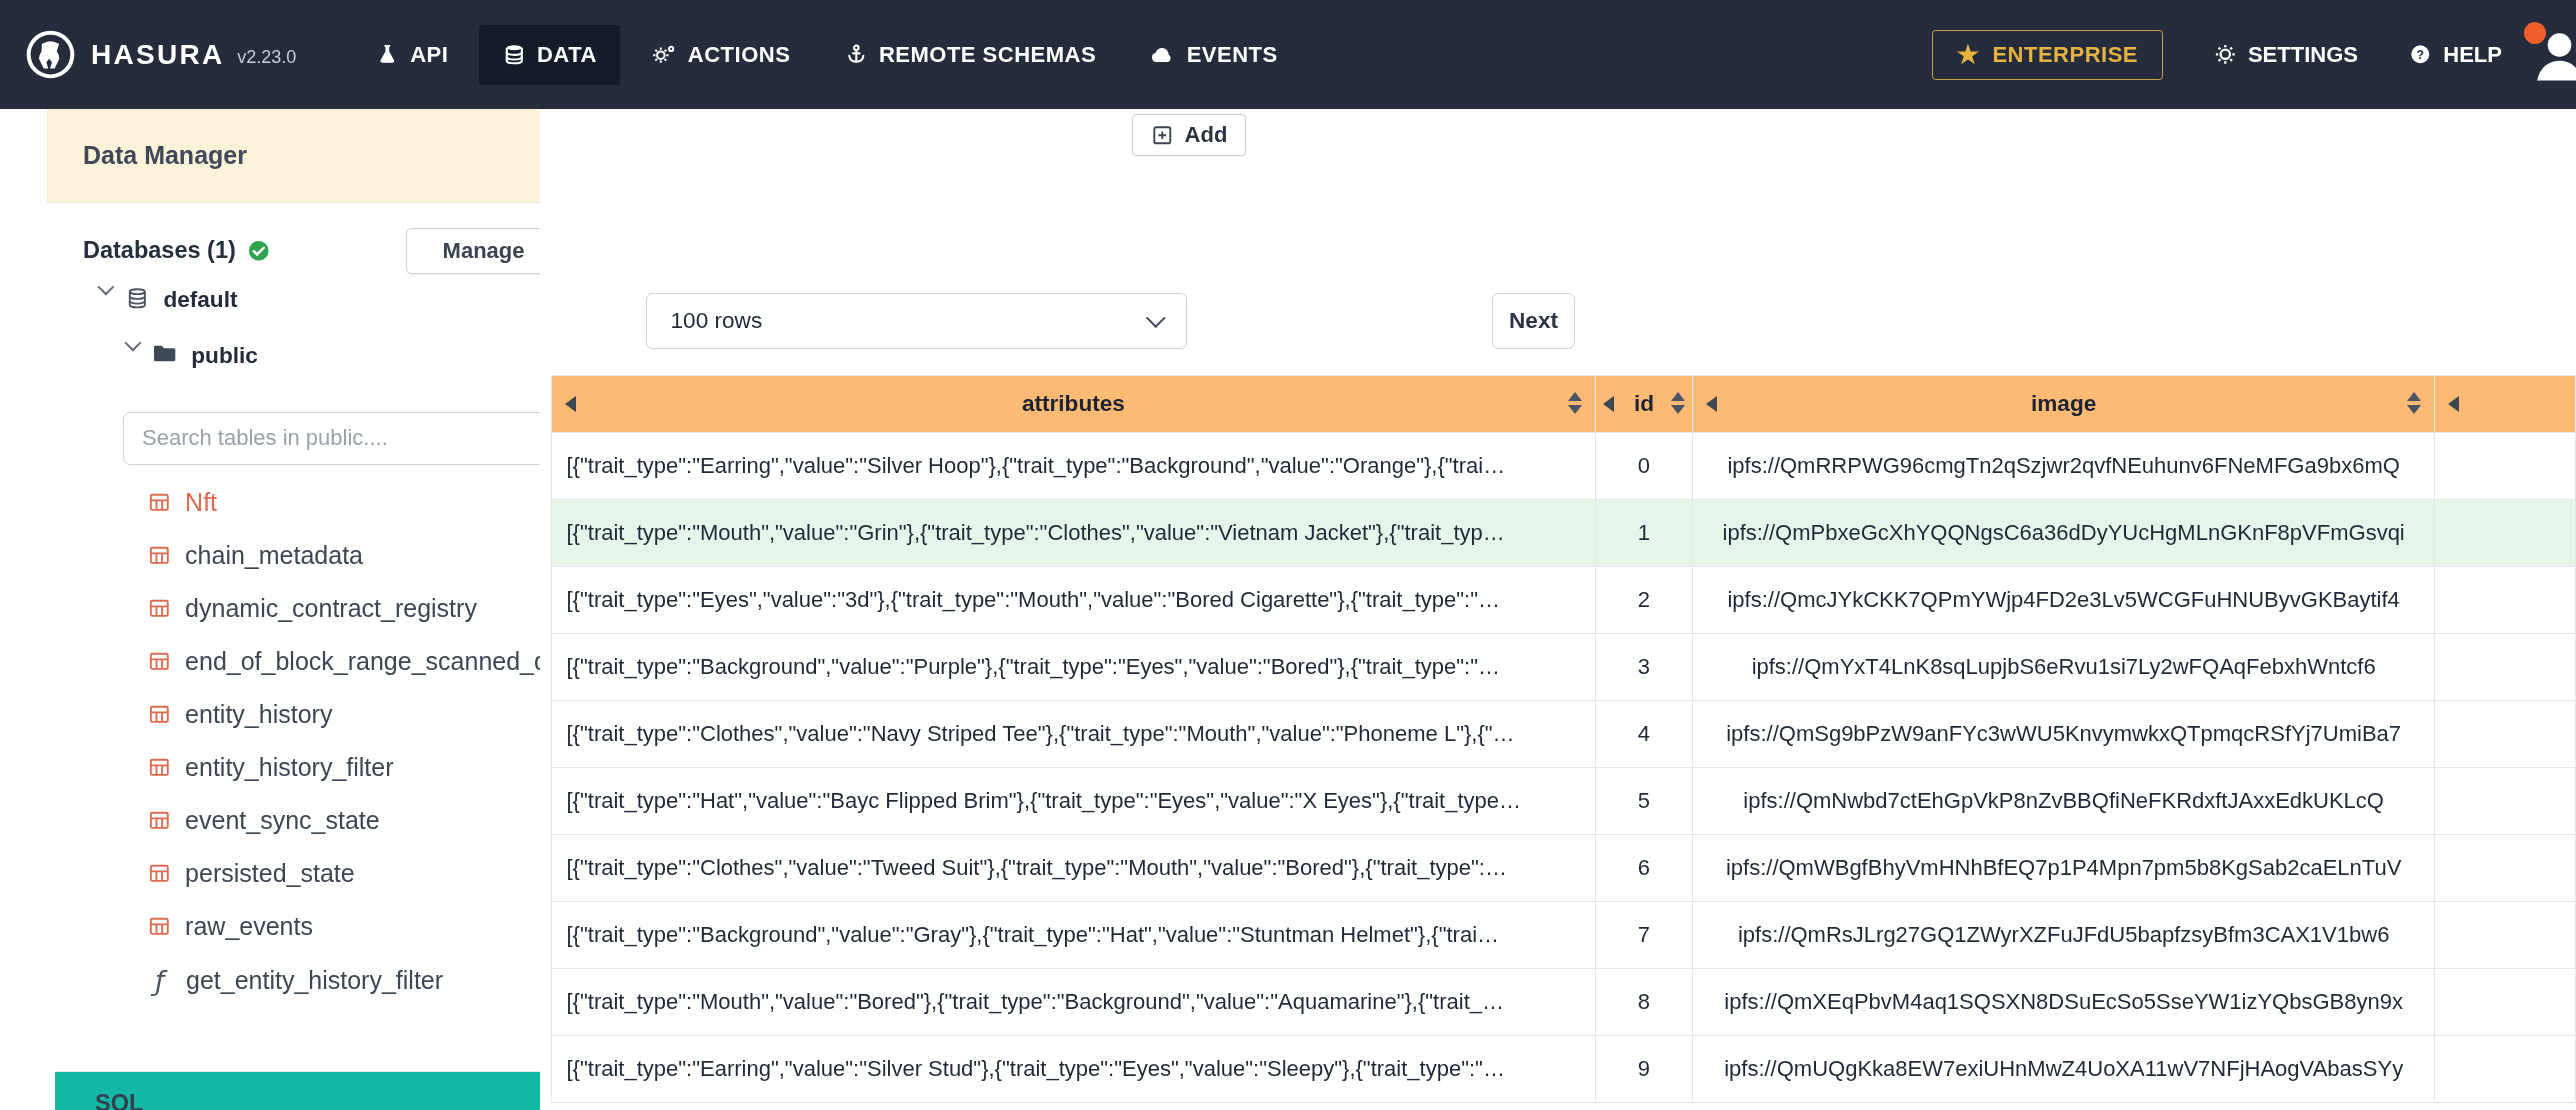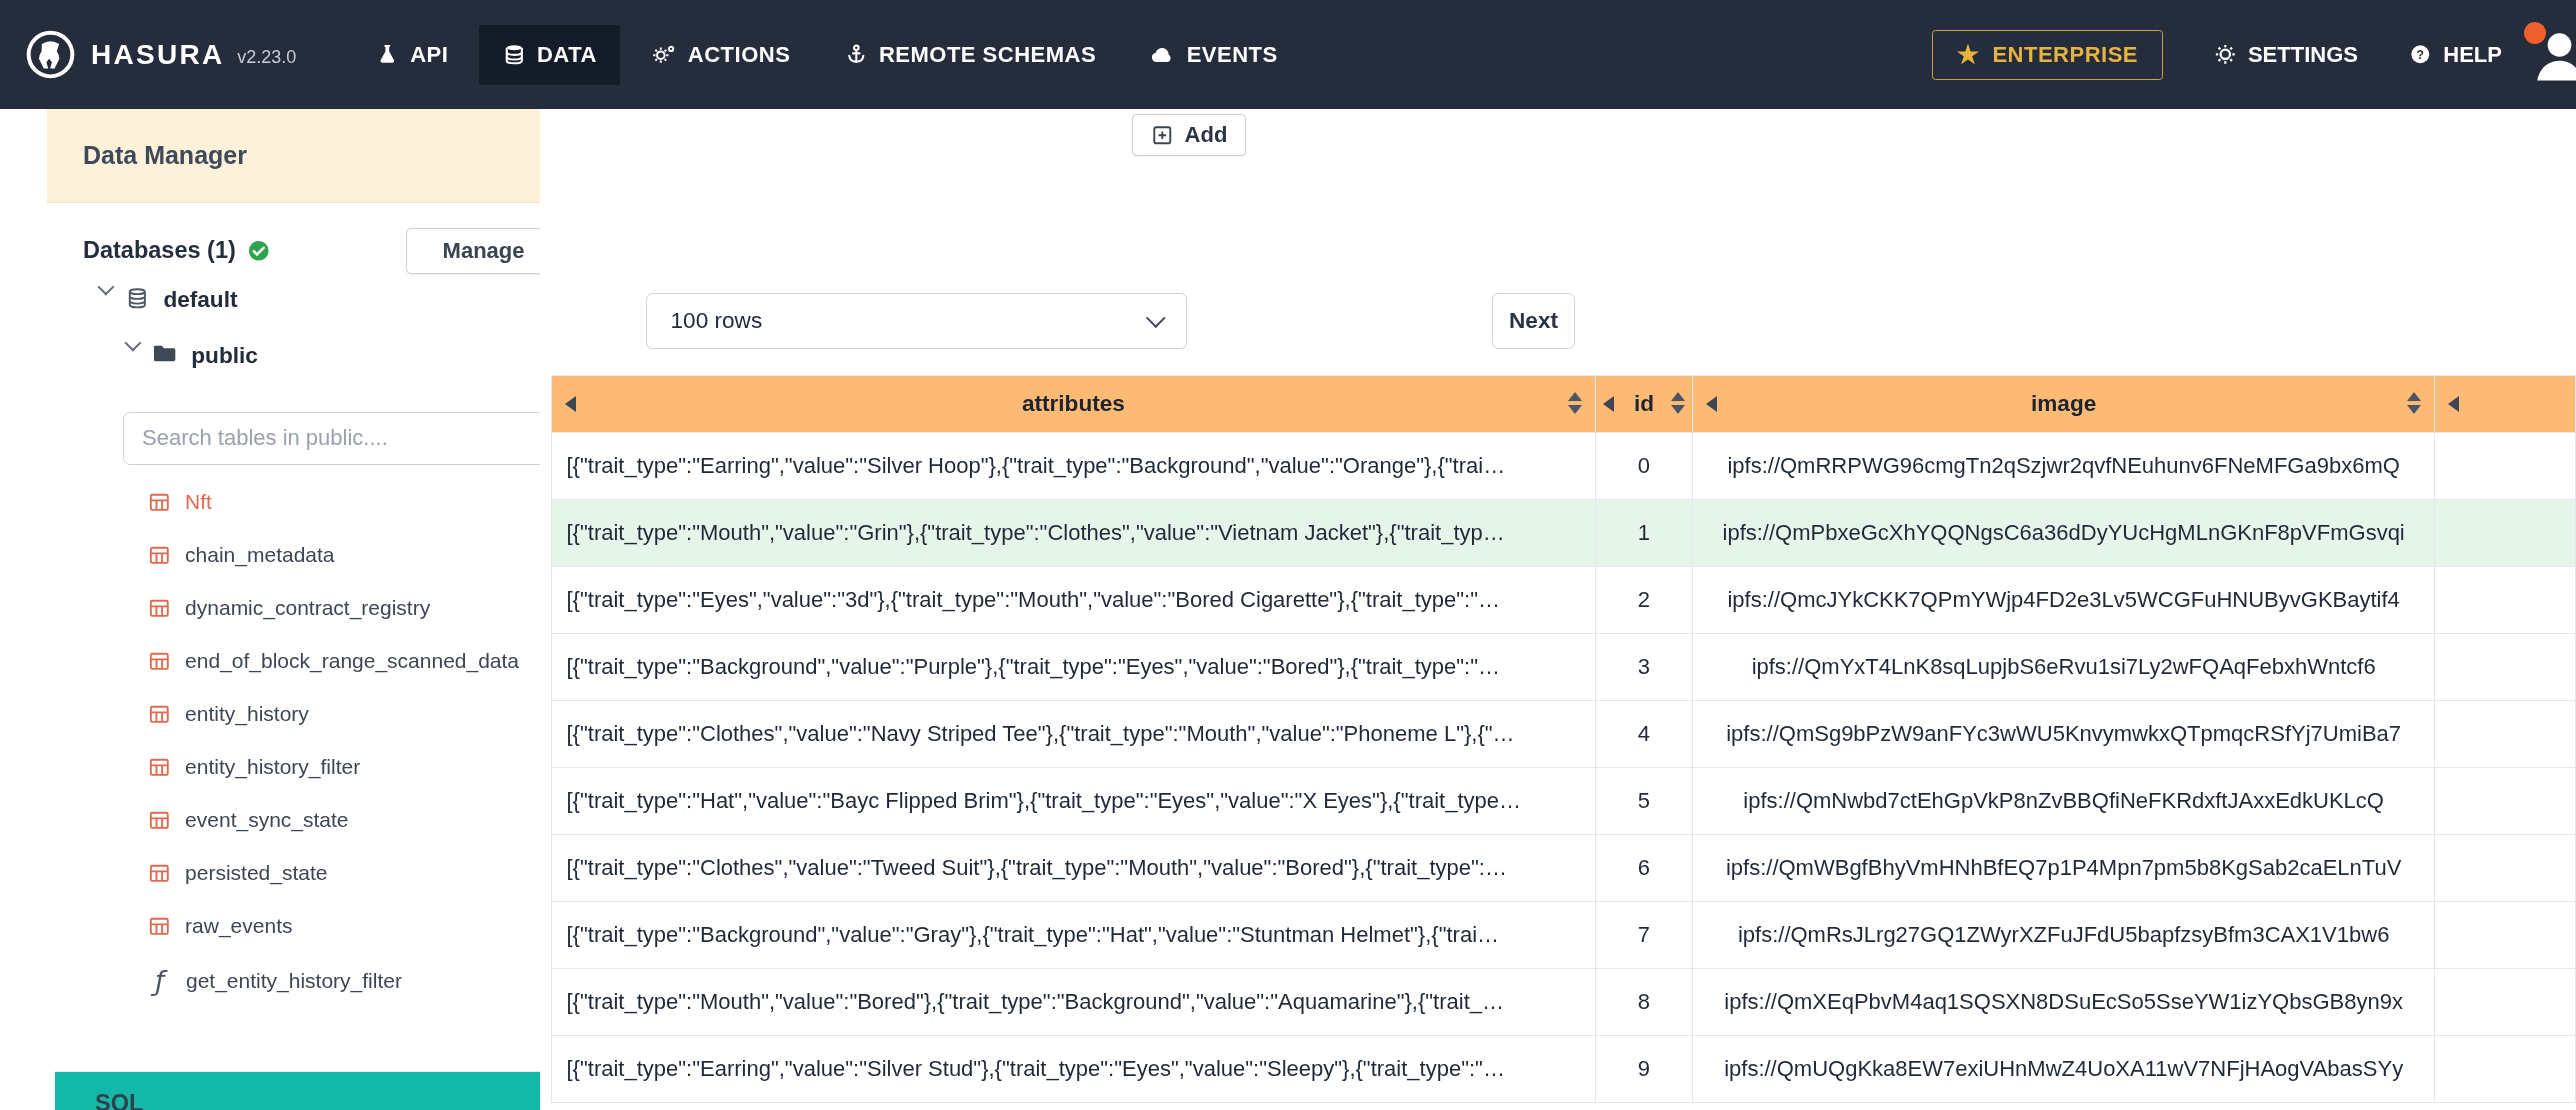--- a/index.html
+++ b/index.html
@@ -33,21 +33,21 @@
   .tree-row { display:flex; gap:14.5px; height:56px; cursor:pointer; }
   .tree-row.db { padding-left:53px; }
   .tree-row.schema { padding-left:80px; }
   .tree-label { font-size:22.6px; font-weight:600; color:#222c3a; }
   .chev { width:11.8px; height:11.8px; border-right:2.3px solid #5f6b7a; border-bottom:2.3px solid #5f6b7a; transform:rotate(45deg); margin-top:-6.3px; flex:0 0 auto; }
   .search-input { display:block; margin:12.7px 22px 11px 76px; width:441px; height:53px; border:0.9px solid #ccd2da; border-radius:7.2px; padding:0 18px; font-size:22px; color:#394251; font-family:"Liberation Sans", sans-serif; outline:none; background:#fff; }
   .search-input::placeholder { color:#98a1ae; }
   .table-list { margin-top:3.6px; }
   .table-item { display:flex; align-items:center; gap:14.5px; height:53px; padding-left:101px; cursor:pointer; }
   .table-icon { display:flex; align-items:center; color:#e06a4f; flex:0 0 auto; }
-  .table-label { font-size:21px; color:#3c4654; }
+  .table-label { font-size:25px; color:#3c4654; }
   .table-item.active .table-label { color:#e06a4f; }
   .fn-glyph { font-size:27px; font-style:italic; color:#4a5462; width:23.5px; text-align:center; flex:0 0 auto; font-family:"DejaVu Sans", sans-serif; }
   .sidebar-footer { position:absolute; bottom:0; left:8px; right:0; height:40px; border-top:0.9px solid #e5e7eb; background:#14b8a6; overflow:hidden; }
   .sql-label { margin:18px 0 0 40px; font-size:23.5px; font-weight:700; color:#333e4e; }
 
   
   .main { position:absolute; left:540px; top:109px; width:2036px; height:1002px; background:#fff; overflow:hidden; }
   .add-btn { position:absolute; left:592px; top:5.4px; height:42px; display:inline-flex; align-items:center; gap:11px; border:0.9px solid #c9ced6; border-radius:4.5px; background:#fff; padding:0 18px; font-size:22px; font-weight:700; color:#2b3442; box-shadow:0 0.9px 1.8px rgba(16,24,40,.06); cursor:pointer; font-family:"Liberation Sans", sans-serif; }
   .rows-select { position:absolute; left:106px; top:184px; width:541px; height:56px; border:0.9px solid #ccd2da; border-radius:6.3px; background:#fff; display:flex; align-items:center; padding:0 23.5px; font-size:22.6px; color:#1f2937; cursor:pointer; }
   .select-chev { margin-left:auto; width:13.6px; height:13.6px; border-right:2.3px solid #3f4958; border-bottom:2.3px solid #3f4958; transform:rotate(45deg); margin-top:-7.2px; }

